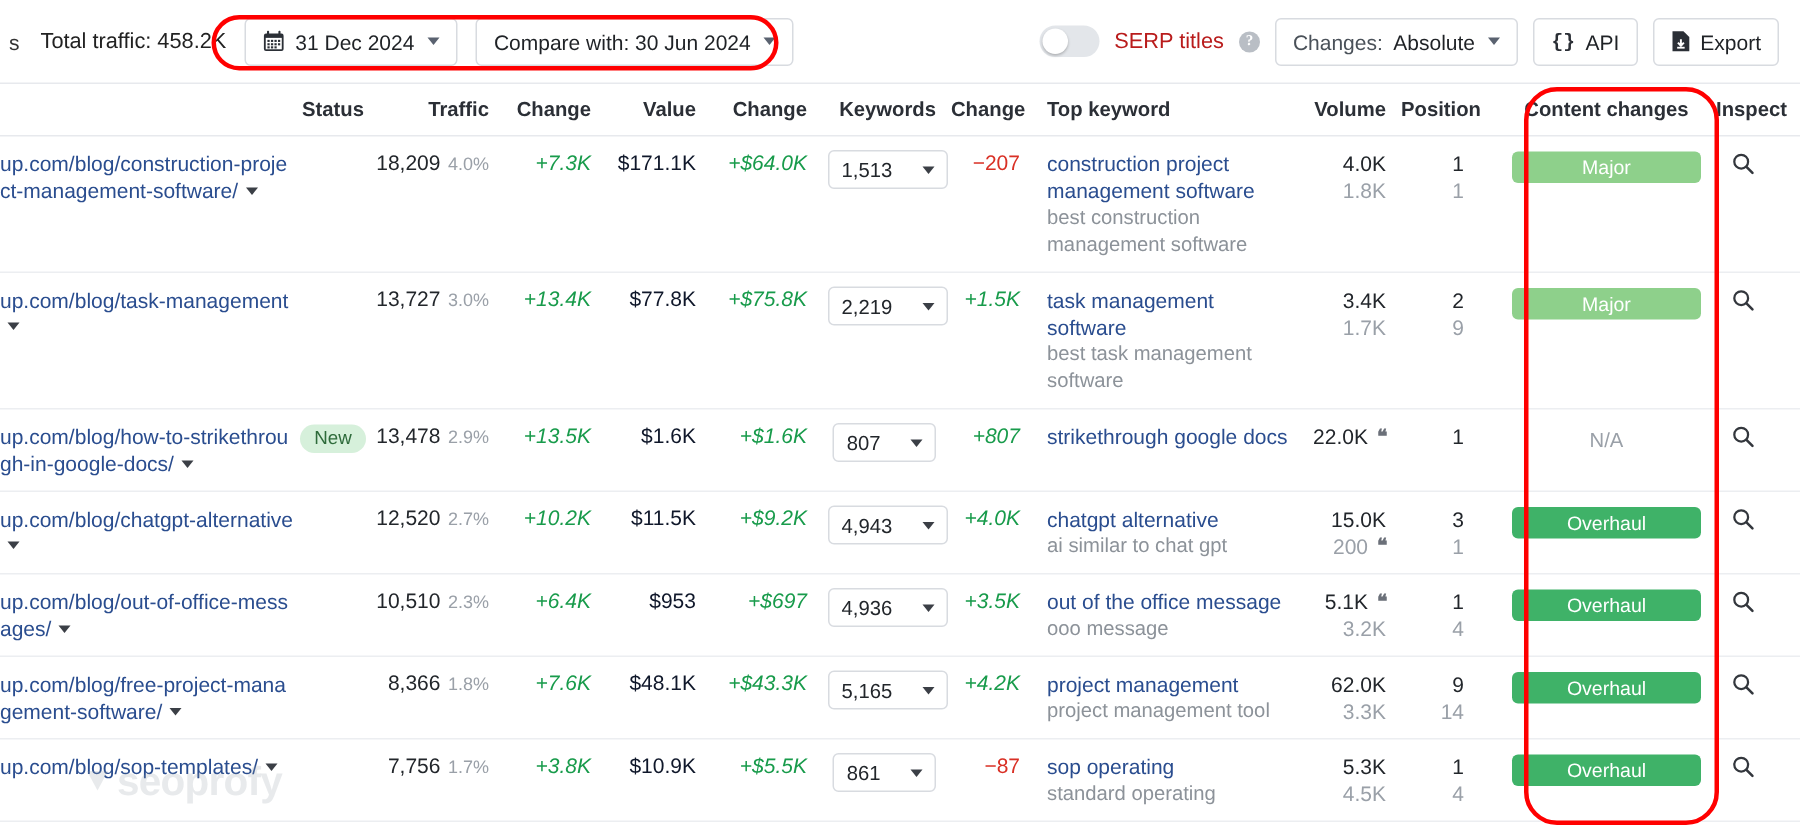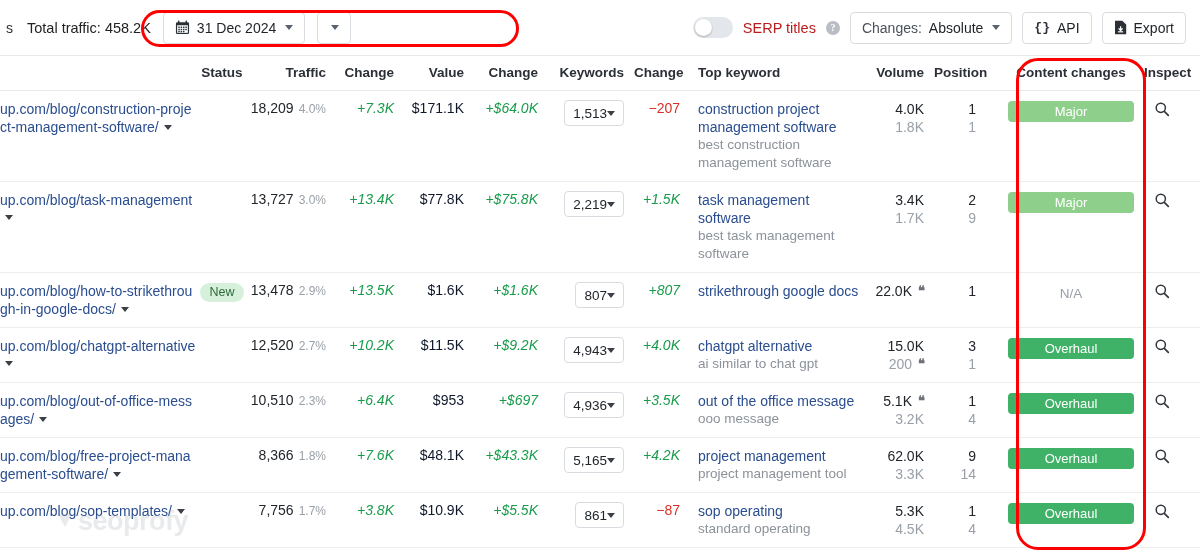--- a/index.html
+++ b/index.html
@@ -182,21 +182,21 @@
   
   .traffic-main { font-size:14px; color:#22262b; }
   .traffic-pct { font-size:12px; color:#9aa0a8; margin-left:5px; }
 
   .pos { color:#189b4b;font-style:italic; }
   .neg { color:#d93025; }
   .money { color:#0f172a; }
 
   
   .kw-select {
-    display:inline-flex; align-items:center; gap:0;
+    display:inline-flex; align-items:center; gap:20px;
     border:1px solid #d8dbe0; border-radius:4px;
     background:#fff;
     height:26px;
     padding:0 8px;
     font-size:13.5px; color:#22262b;
     cursor:pointer;
   }
   .kw-select .caret {
     width:0;height:0;
     border-left:4.5px solid transparent;
@@ -298,20 +298,21 @@
             <rect x="8.5" y="11.6" width="1.6" height="1.5" fill="#2b2f36"></rect>
             <rect x="3.2" y="0.6" width="1.5" height="3" rx="0.6" fill="#2b2f36"></rect>
             <rect x="11.3" y="0.6" width="1.5" height="3" rx="0.6" fill="#2b2f36"></rect>
           </svg>
         </span>
         <span>31 Dec 2024</span>
         <span class="caret"></span>
       </div>
 
       <div class="btn">
+        <span>Compare with: 30 Jun 2024</span>
         <span class="caret"></span>
       </div>
     </div>
 
     <div class="toolbar-right">
       <div class="toggle">
         <div class="knob"></div>
       </div>
       <span class="serp-label">SERP titles</span>
       <span class="help-icon">?</span>

